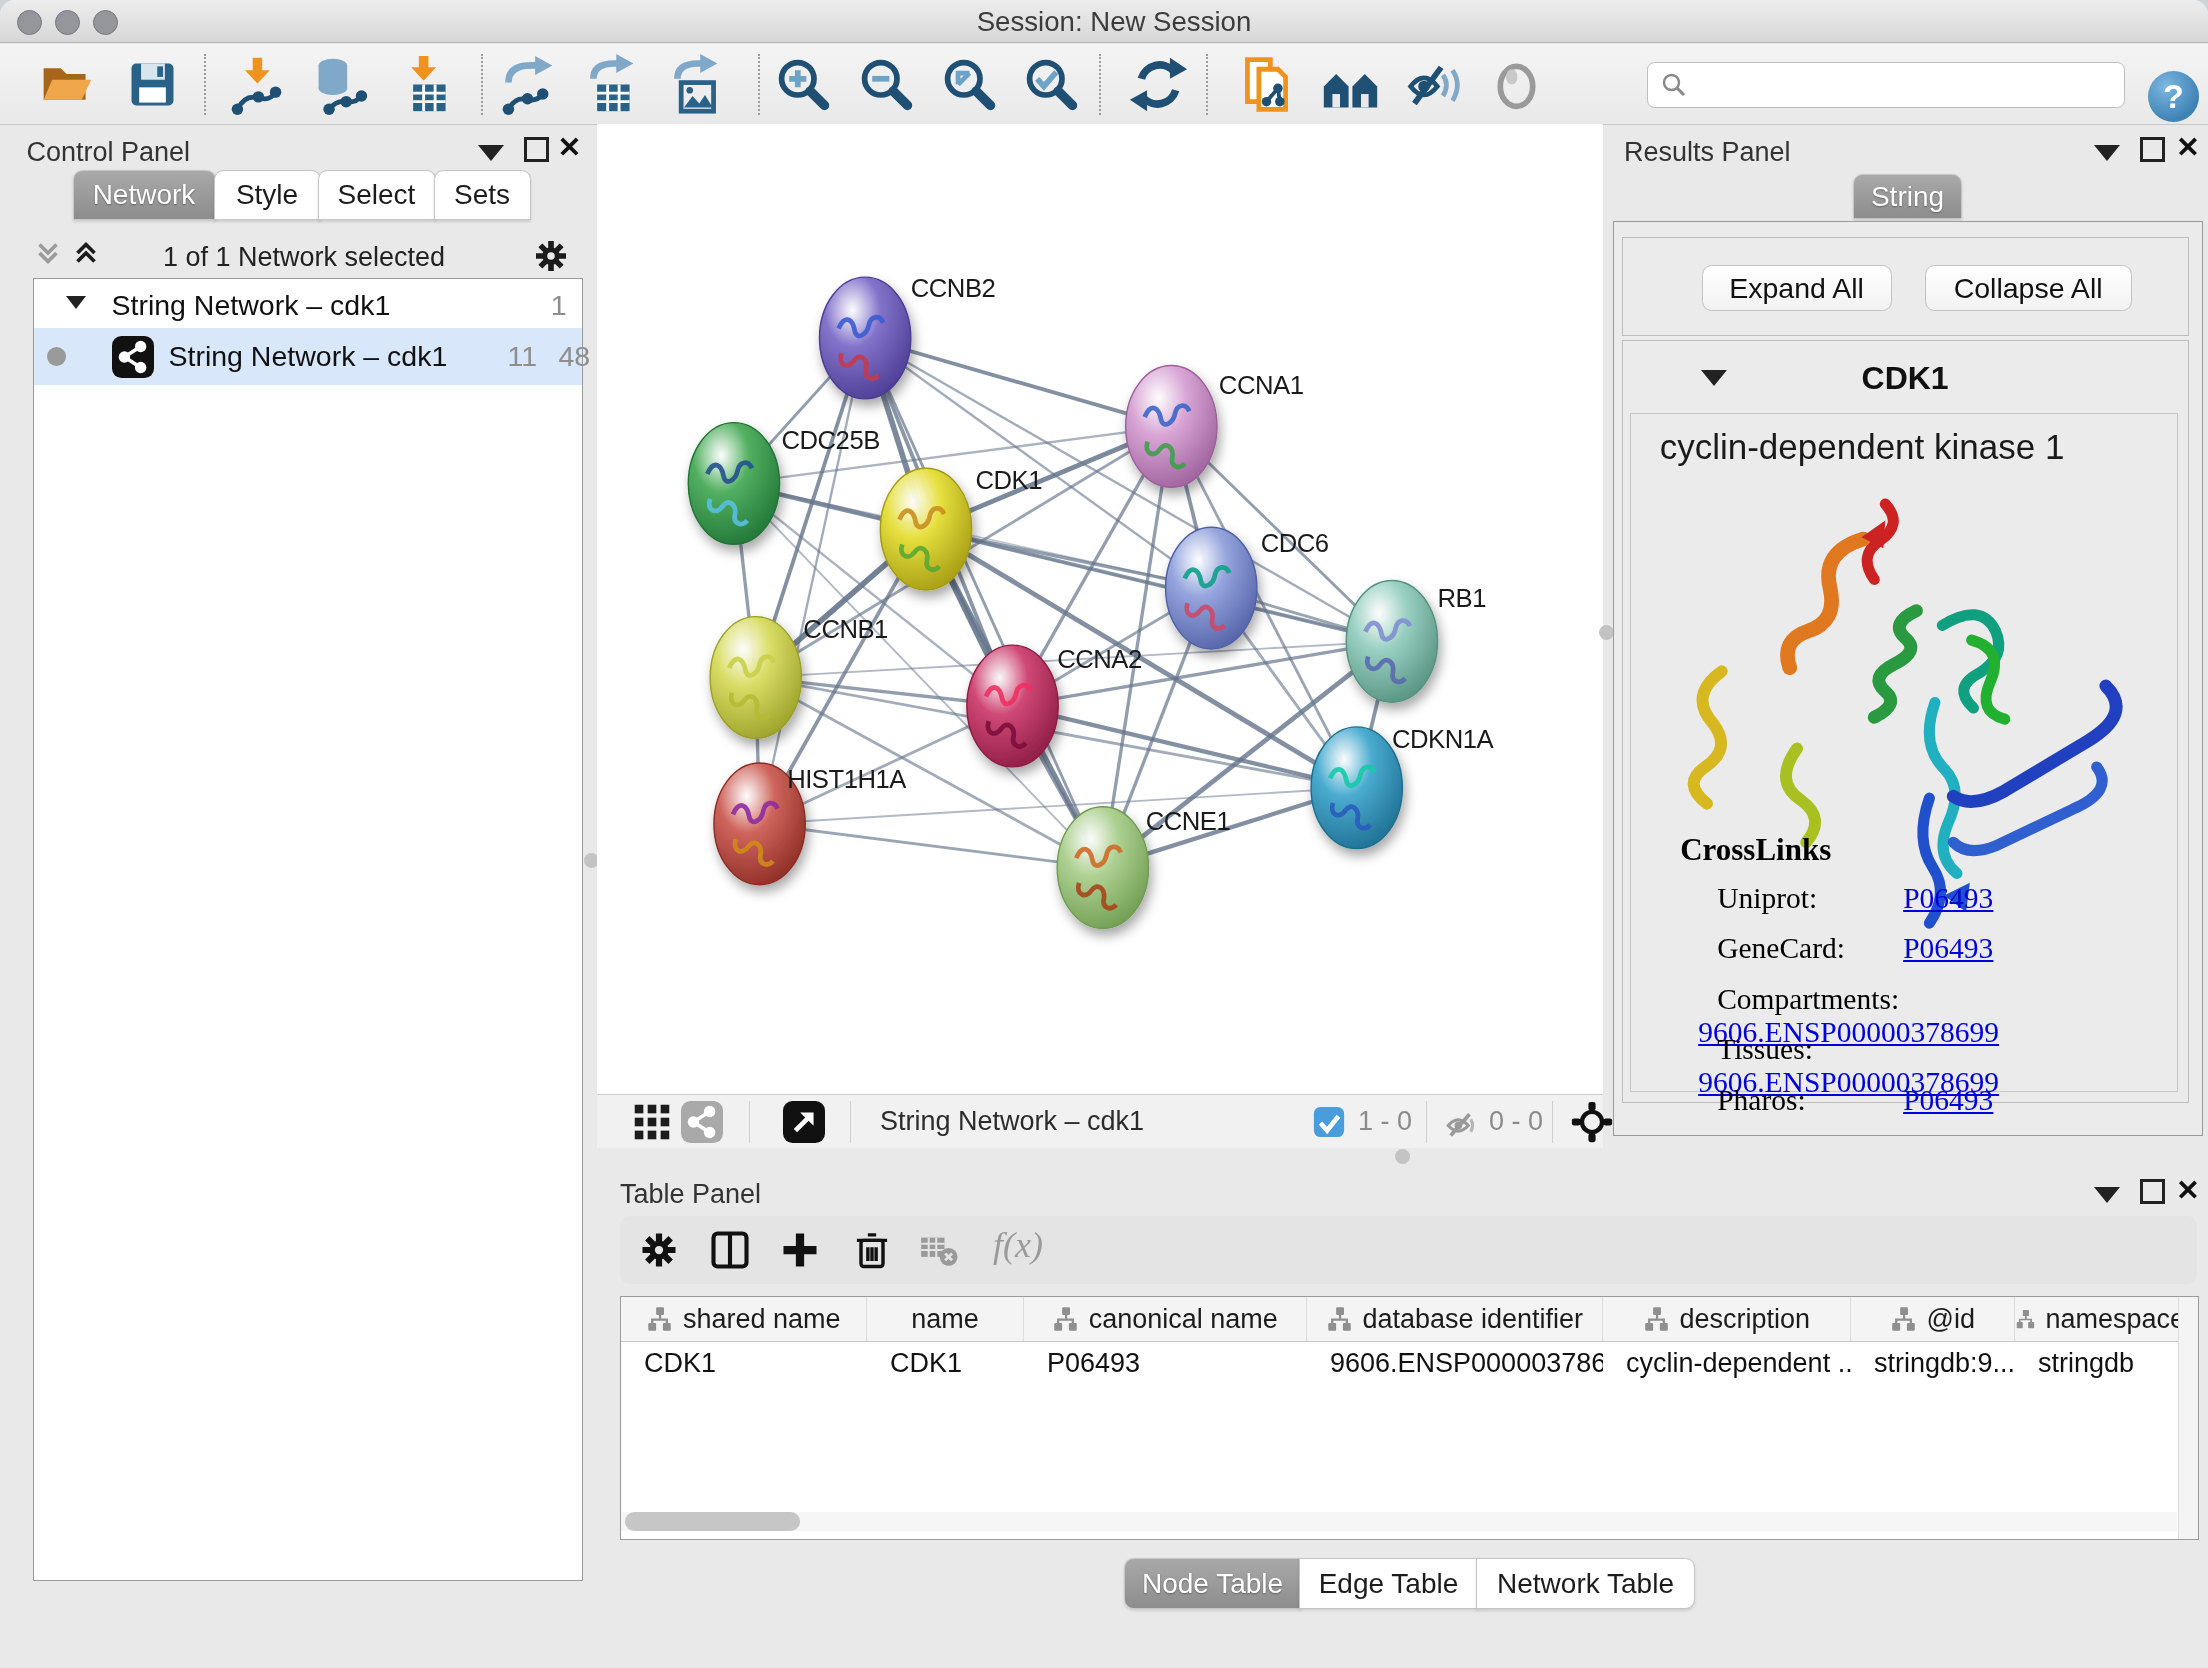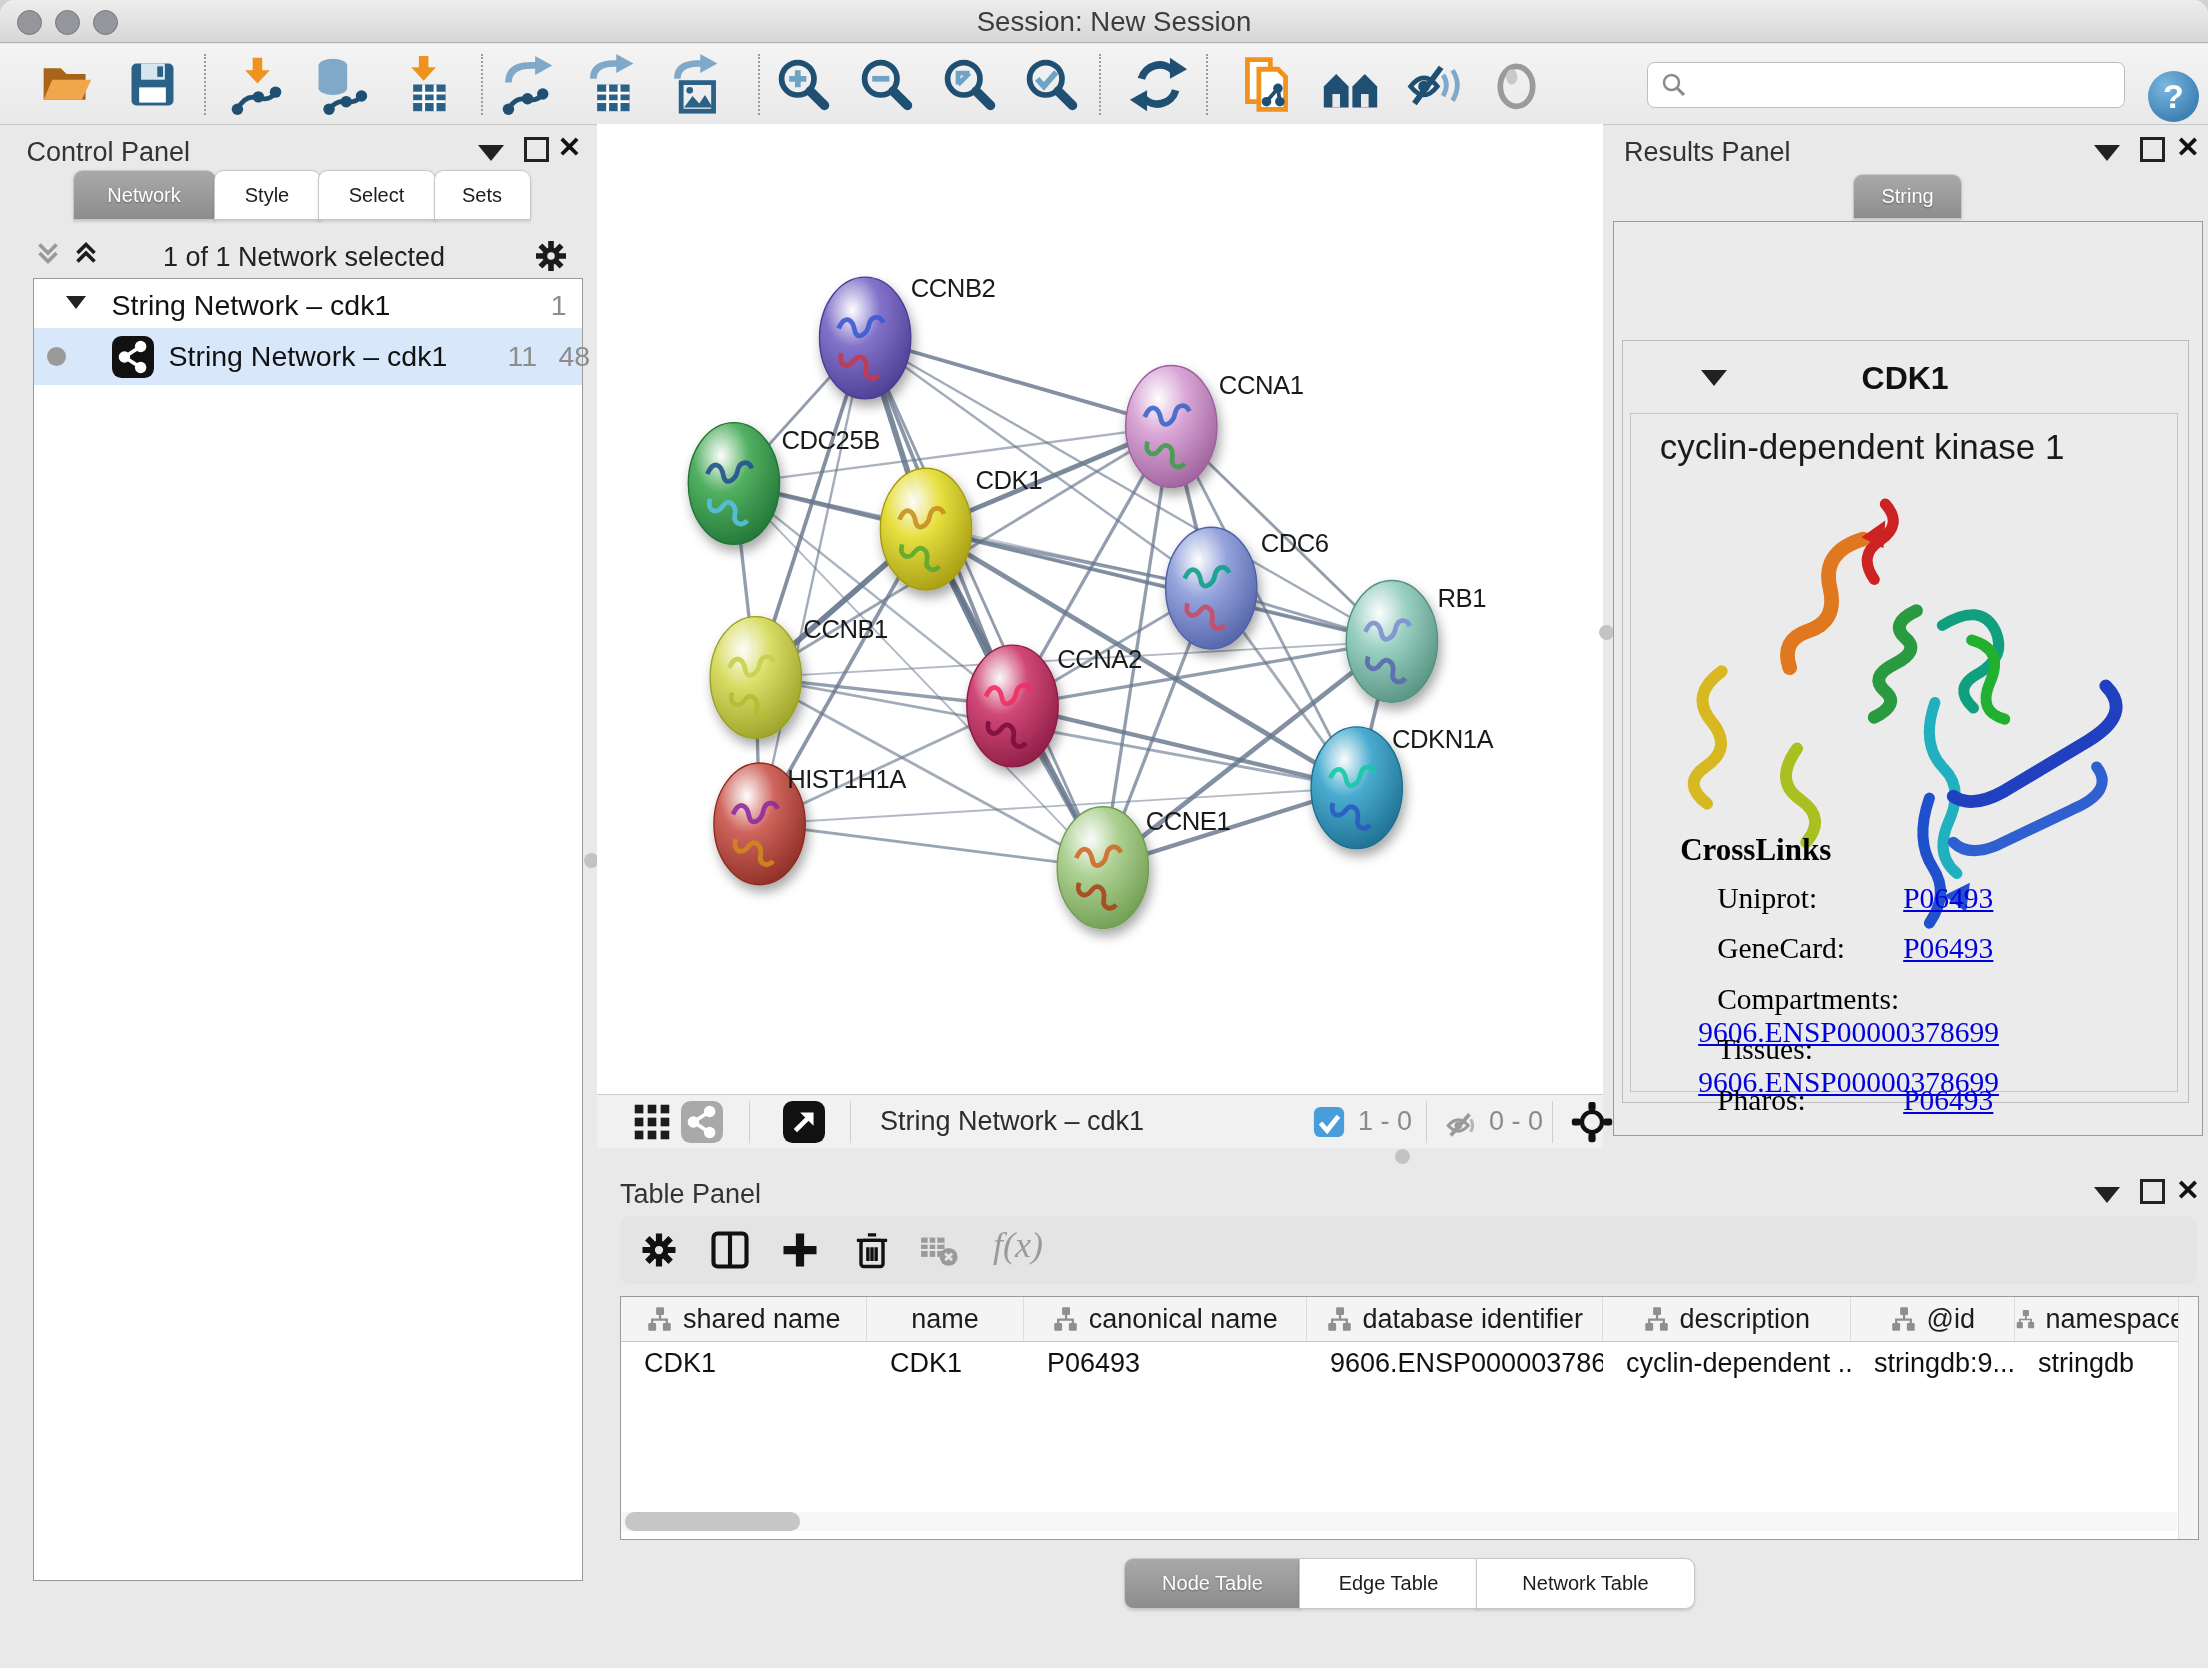--- a/index.html
+++ b/index.html
@@ -24,21 +24,21 @@
   .help-btn{position:absolute;left:2148px;top:27px;width:51px;height:51px;border-radius:50%;
     background:radial-gradient(circle at 35% 30%,#7cb7e0,#3f83b5 70%);color:#fff;
     font-size:34px;font-weight:bold;text-align:center;line-height:51px;}
   
   .panel-title{position:absolute;font-size:27px;color:#333;}
   .win-tri{width:0;height:0;border-left:13.3px solid transparent;border-right:13.3px solid transparent;
     border-top:16px solid #222;position:absolute;}
   .win-sq{position:absolute;width:19px;height:19px;border:3.8px solid #222;}
   .win-x{position:absolute;font-size:28.5px;font-weight:bold;color:#111;line-height:25px;}
   .tab{position:absolute;height:48px;background:#fff;border:1px solid #c6c6c6;
-    border-radius:9.5px 9.5px 0 0;font-size:20px;color:#1c1c1c;text-align:center;line-height:48px;
+    border-radius:9.5px 9.5px 0 0;font-size:28px;color:#1c1c1c;text-align:center;line-height:48px;
     box-shadow:0 1.9px 2.9px rgba(0,0,0,.12);}
   .tab.active{background:linear-gradient(#a9a9a9,#8d8d8d);color:#fff;
     text-shadow:0 1px 1.9px rgba(0,0,0,.35);}
   
   .ctl-toolrow{position:absolute;font-size:27px;color:#222;}
   .tree-box{position:absolute;left:23px;top:278px;width:548px;height:1301px;background:#fff;
     border:1.9px solid #9a9a9a;}
   .tree-row{position:relative;width:100%;height:49px;font-size:28.5px;color:#111;}
   .tree-row.sel{background:#d9e7fa;height:57px;}
   .cnt{position:absolute;color:#8d8d8d;font-size:28.5px;}
@@ -566,20 +566,24 @@
 
   <div style="position:absolute;left:1609px;top:124px;width:599px;height:1022px;">
     <div class="panel-title" style="left:15px;top:13.3px">Results Panel</div>
     <div class="win-tri" style="left:485px;top:21px"></div>
     <div class="win-sq" style="left:531px;top:13.3px"></div>
     <div class="win-x" style="left:567px;top:11.4px">✕</div>
     <div class="tab active" style="left:244px;top:50px;width:107px;height:43px;line-height:43px">String</div>
   </div>
 
   <div class="res-outer">
+    <div class="res-btnbar">
+      <div class="res-btn" style="left:79px;width:188px">Expand All</div>
+      <div class="res-btn" style="left:302px;width:205px">Collapse All</div>
+    </div>
     <div class="gene-card">
       <div class="gene-hdr">
         <div class="win-tri" style="left:78px;top:28.5px"></div>
         <div class="gene-name">CDK1</div>
       </div>
       <div class="gene-body">
         <div class="gene-desc">cyclin-dependent kinase 1</div>
 
         <svg width="495" height="533" viewBox="0 0 520 580" style="position:absolute;left:27px;top:57px">
           <g fill="none" stroke-linecap="round">

